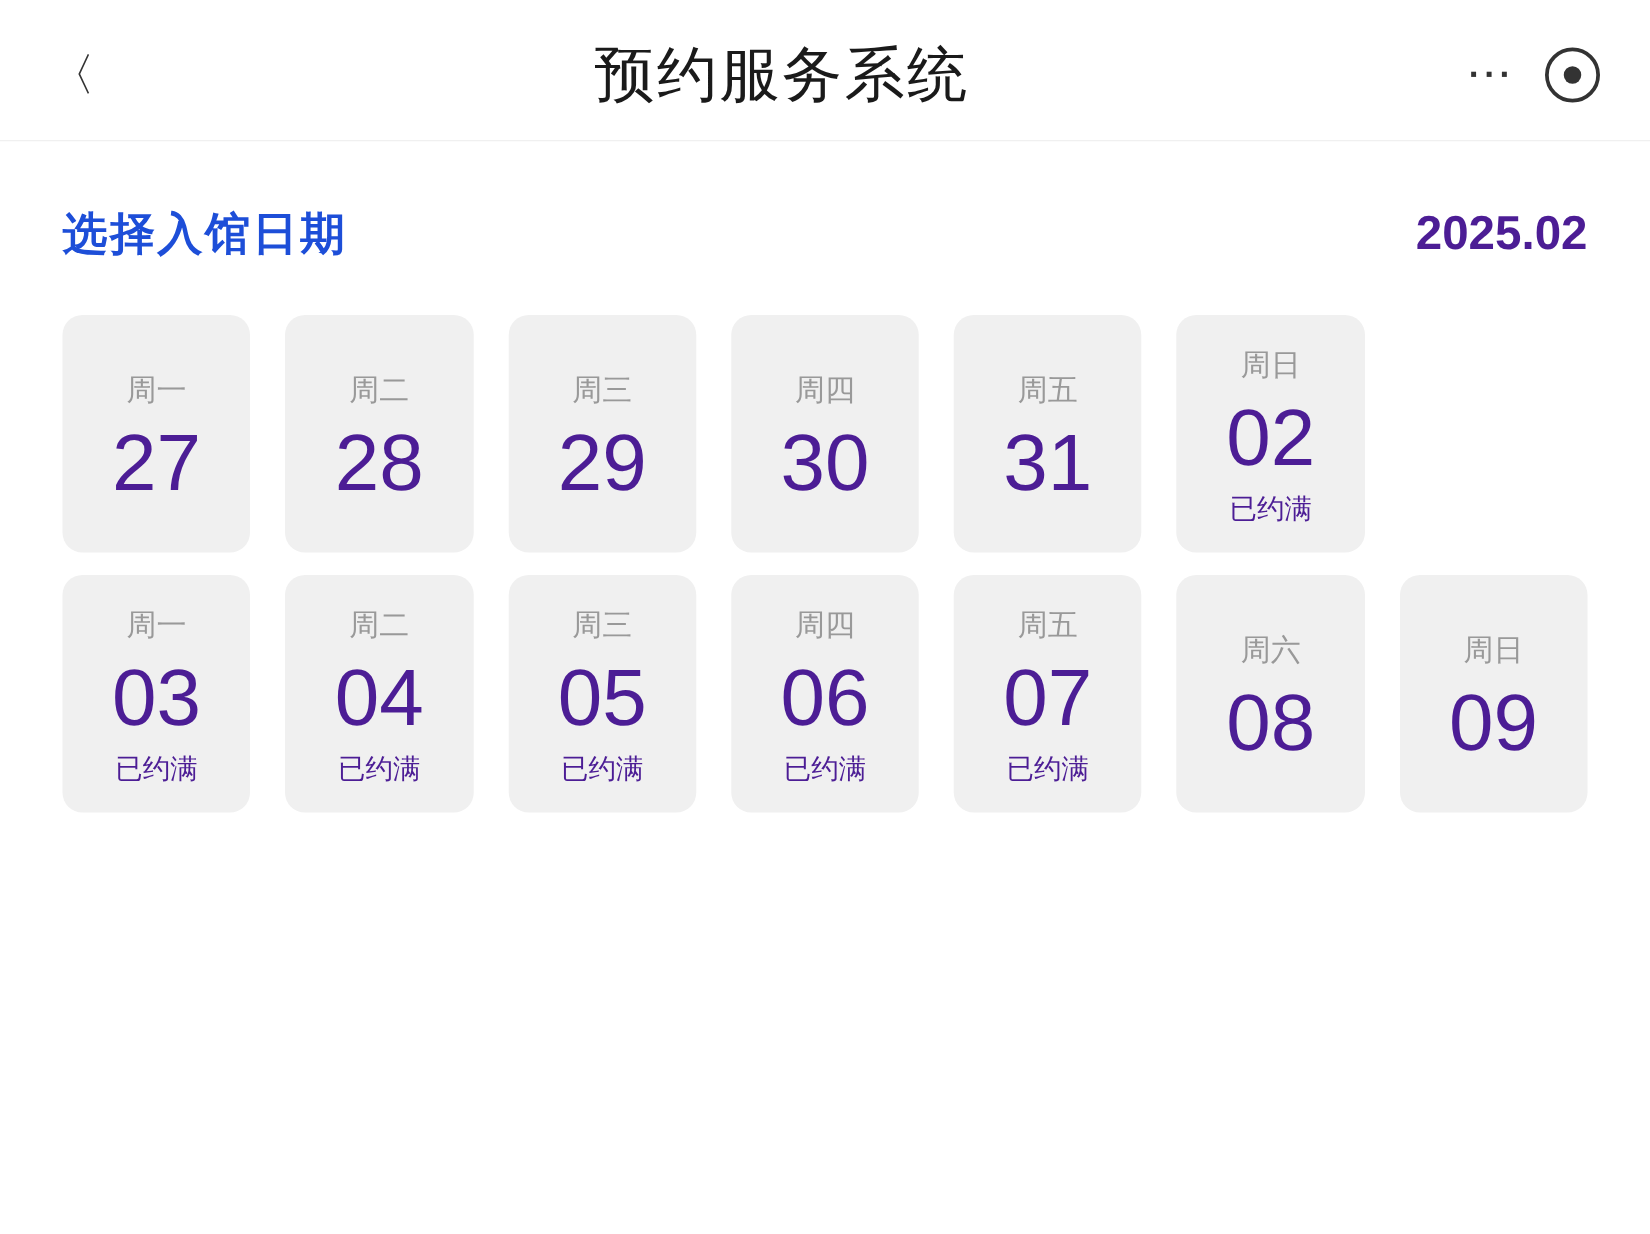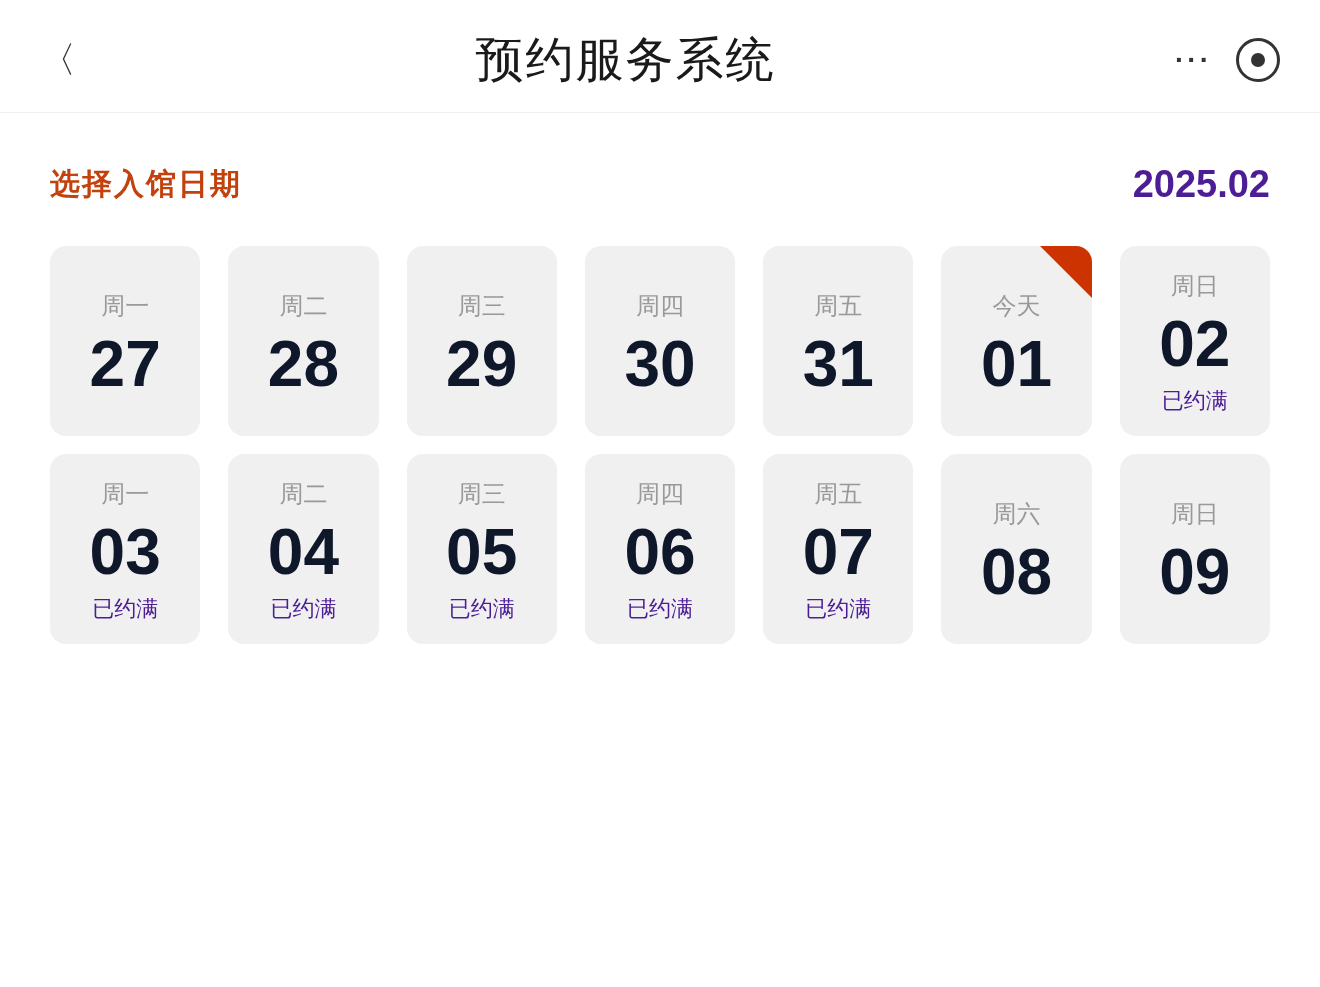--- a/index.html
+++ b/index.html
@@ -79,23 +79,23 @@
 
     
     .section-header {
       display: flex;
       align-items: center;
       justify-content: space-between;
       margin-bottom: 40px;
     }
 
     .section-title {
-      font-size: 30px;
+      font-size: 36px;
       font-weight: 800;
-      color: #c2410c;
+      color: #1d4ed8;
       letter-spacing: 2px;
     }
 
     .section-year-month {
       font-size: 38px;
       font-weight: 700;
       color: #4c1d95;
     }
 
     
@@ -125,22 +125,22 @@
     }
 
     .day-card-weekday {
       font-size: 24px;
       color: #999;
       font-weight: 400;
     }
 
     .day-card-date {
       font-size: 64px;
-      font-weight: 700;
-      color: #0f172a;
+      font-weight: 400;
+      color: #4c1d95;
       line-height: 1;
     }
 
     .day-card-status {
       font-size: 22px;
       color: #4c1d95;
       font-weight: 400;
     }
 
     
@@ -190,25 +190,20 @@
         <span class="day-card-date">29</span>
       </div>
       <div class="day-card">
         <span class="day-card-weekday">周四</span>
         <span class="day-card-date">30</span>
       </div>
       <div class="day-card">
         <span class="day-card-weekday">周五</span>
         <span class="day-card-date">31</span>
       </div>
-      <div class="day-card today">
-        <div class="today-corner"></div>
-        <span class="day-card-weekday">今天</span>
-        <span class="day-card-date">01</span>
-      </div>
       <div class="day-card">
         <span class="day-card-weekday">周日</span>
         <span class="day-card-date">02</span>
         <span class="day-card-status">已约满</span>
       </div>
     </div>
 
   <div class="calendar-grid" id="week2-grid">
       <div class="day-card">
         <span class="day-card-weekday">周一</span>

